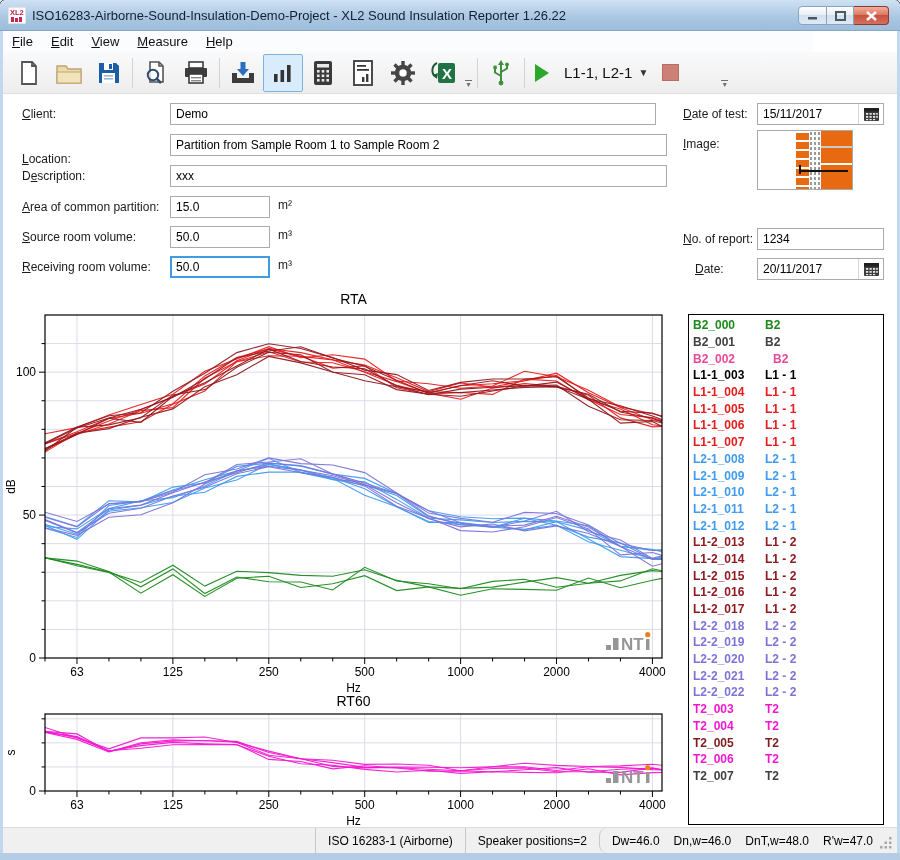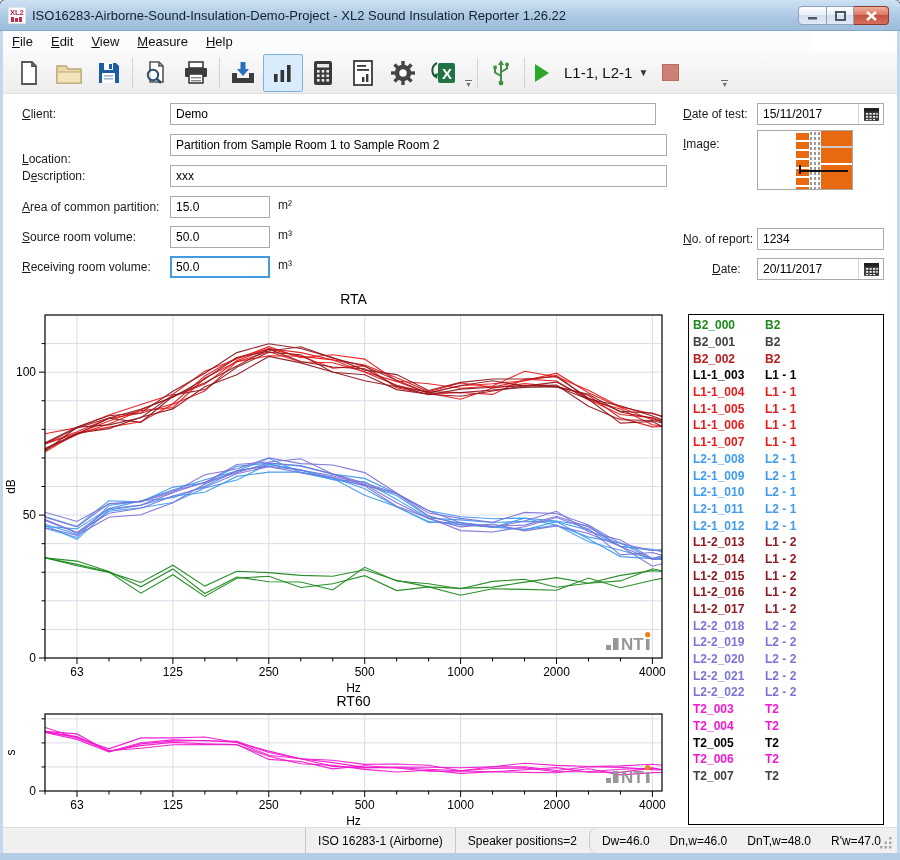--- a/index.html
+++ b/index.html
@@ -66,21 +66,21 @@
   .mpanel-title{position:absolute;left:685px;top:197px;width:196px;text-align:center;font-size:14px;color:#000;}
   .mlist{position:absolute;left:685px;top:220px;width:196px;height:511px;border:1px solid #000;
          background:#fff;box-sizing:border-box;padding:2px 0 0 4px;overflow:hidden;}
   .m-row{display:flex;height:16.7px;align-items:center;font-size:12px;font-weight:bold;}
   .m-name{width:72px;}
   
   .statusbar{position:absolute;left:3px;top:827px;width:894px;height:26px;background:#f0f0f0;
              border-top:1px solid #dcdcdc;display:flex;align-items:center;justify-content:flex-end;
              font-size:12px;color:#000;box-sizing:border-box;z-index:4;}
   .sb-seg{border-left:1px solid #c8c8c8;height:100%;display:flex;align-items:center;justify-content:center;padding:0 12px;}
-  .sb-results{display:flex;gap:20px;padding-right:16px;border-radius:8px;}
+  .sb-results{display:flex;gap:14px;padding-right:24px;border-radius:8px;}
   .grip{position:absolute;right:4px;bottom:3px;}
 </style>
 </head>
 <body>
 
 <div class="window">
   <div class="edge edge-left"></div>
   <div class="edge edge-right"></div>
   <div class="edge edge-bottom"></div>
 
@@ -307,21 +307,21 @@
       <div class="ib-orangeL"></div>
       <div class="ib-ins"></div>
       <div class="ib-orangeR"></div>
       <div class="ib-grayline"></div>
       <div class="ib-whiteline"></div>
       <div class="ib-arrow"></div>
       <div class="ib-arrowcap"></div>
     </div>
     <span class="flabel" style="left:680px;top:138px"><u>N</u>o. of report:</span>
     <input class="tinput" style="left: 754px; top: 134px; width: 127px;" value="1234">
-    <span class="flabel" style="left:709px;top:168px"><u>D</u>ate:</span>
+    <span class="flabel" style="left:692px;top:168px"><u>D</u>ate:</span>
     <div class="datebox" style="left:754px;top:164px">
       <span class="dval">20/11/2017</span>
       <span class="calbtn">
         <svg width="17" height="16">
           <rect x="1" y="2" width="15" height="13" rx="1" fill="#3c3c3c"></rect>
           <rect x="1" y="2" width="15" height="3.5" fill="#202020"></rect>
           <g fill="#e6e6e6">
             <rect x="3" y="7" width="2.2" height="1.8"></rect>
               <rect x="6.5" y="7" width="2.2" height="1.8"></rect>
               <rect x="10" y="7" width="2.2" height="1.8"></rect>
@@ -511,21 +511,21 @@
 
     <div class="mlist" id="measure-list">
         <div class="m-row" style="color: rgb(28, 138, 28);">
           <span class="m-name">B2_000</span>
           <span class="m-group">B2</span>
         </div>
         <div class="m-row" style="color: #404040;">
           <span class="m-name">B2_001</span>
           <span class="m-group">B2</span>
         </div>
-        <div class="m-row" style="color: #b91c1c;">
+        <div class="m-row" style="color: #ec4899; gap: 8px;">
           <span class="m-name">B2_002</span>
           <span class="m-group">B2</span>
         </div>
         <div class="m-row" style="color: #000000;">
           <span class="m-name">L1-1_003</span>
           <span class="m-group">L1 - 1</span>
         </div>
         <div class="m-row" style="color: rgb(232, 27, 27);">
           <span class="m-name">L1-1_004</span>
           <span class="m-group">L1 - 1</span>
@@ -603,21 +603,21 @@
           <span class="m-group">L2 - 2</span>
         </div>
         <div class="m-row" style="color: rgb(242, 24, 207);">
           <span class="m-name">T2_003</span>
           <span class="m-group">T2</span>
         </div>
         <div class="m-row" style="color: rgb(242, 24, 207);">
           <span class="m-name">T2_004</span>
           <span class="m-group">T2</span>
         </div>
-        <div class="m-row" style="color: #000000;">
+        <div class="m-row" style="color: #7f1d1d;">
           <span class="m-name">T2_005</span>
           <span class="m-group">T2</span>
         </div>
         <div class="m-row" style="color: rgb(242, 24, 207);">
           <span class="m-name">T2_006</span>
           <span class="m-group">T2</span>
         </div>
         <div class="m-row" style="color: #404040;">
           <span class="m-name">T2_007</span>
           <span class="m-group">T2</span>

